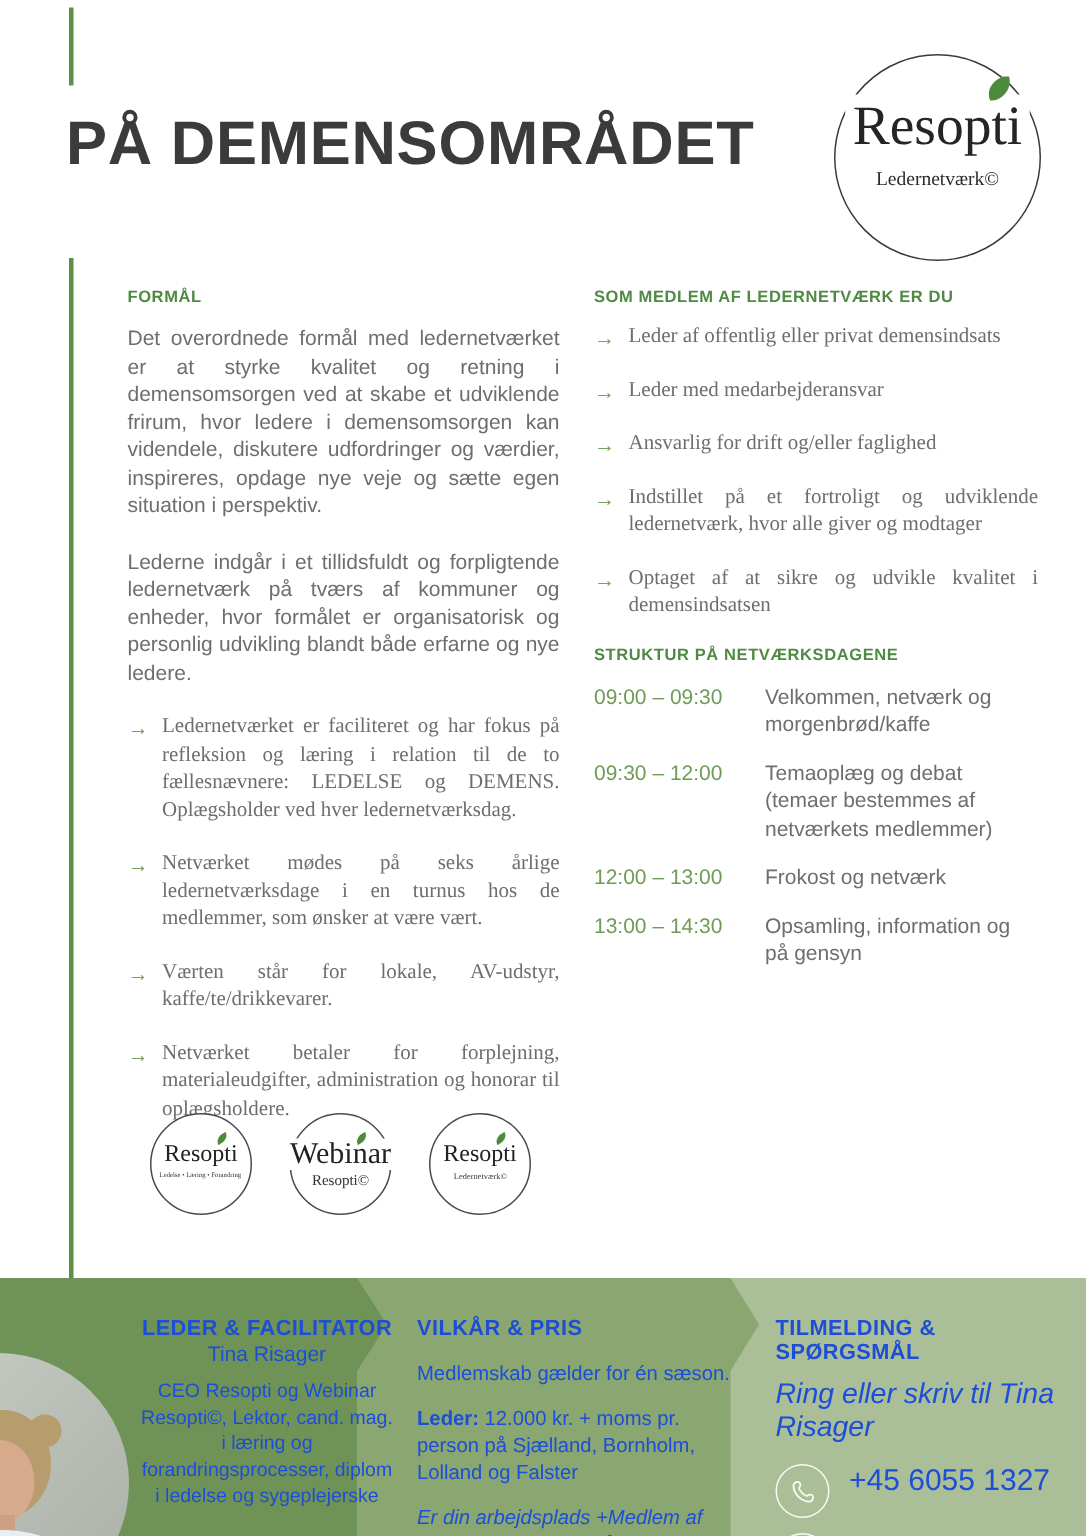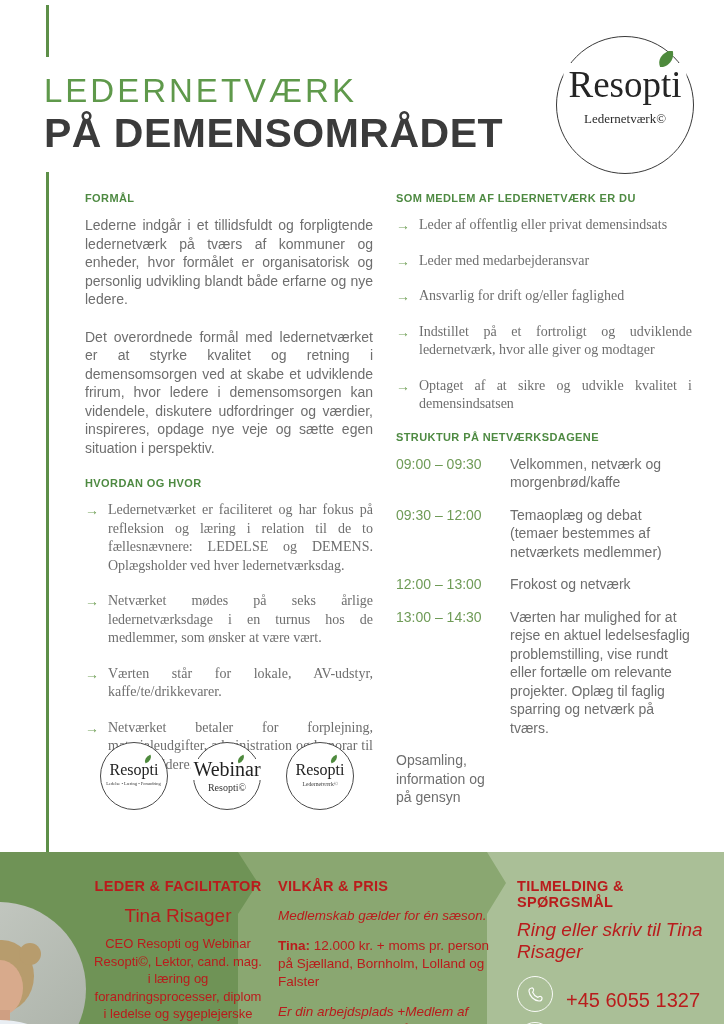--- a/index.html
+++ b/index.html
@@ -53,73 +53,71 @@
         white-space:nowrap;line-height:1.05;font-size:16px;}
   .badge .b2{font-family:"Liberation Serif",serif;color:#333;white-space:nowrap;margin-top:2px;}
   .badge:nth-child(1) .b2{font-size:8px;transform:scale(.56);transform-origin:center top;}
   .badge:nth-child(2) .b1{font-size:20px;}
   .badge:nth-child(2) .b2{font-size:10px;}
   .badge:nth-child(3) .b2{font-size:8px;transform:scale(.7);transform-origin:center top;}
   .leafdot{position:absolute;top:13px;right:15px;width:8px;height:6px;background:#4e8a3d;
         border-radius:90% 5% 90% 5%;transform:rotate(-24deg);}
 
   
-  .footer{position:absolute;left:0;top:852px;width:724px;height:168px;color:#b91c1c;}
+  .footer{position:absolute;left:0;top:852px;width:724px;height:168px;color:#1d4ed8;}
   .band{position:absolute;left:0;top:0;width:724px;height:172px;}
   .band.right{background:var(--footer-right);z-index:1;}
   .band.mid{background:var(--footer-mid);z-index:2;
         clip-path:polygon(0 0,487px 0,506px 31px,487px 62px,487px 172px,0 172px);}
   .band.left{background:var(--footer-left);z-index:3;
         clip-path:polygon(0 0,238px 0,258px 31px,238px 62px,238px 172px,0 172px);}
   .f-col{position:absolute;z-index:5;}
   .f-head{font-size:14.5px;font-weight:700;letter-spacing:.3px;}
   .fac{left:92px;top:26px;width:172px;text-align:center;}
-  .fac .name{font-size:19px;margin-top:11px;}
+  .fac .name{font-size:14px;}
   .fac .bio{font-size:13px;line-height:17.5px;margin-top:8px;}
   .photo{position:absolute;left:-88px;top:50px;width:174px;height:174px;border-radius:50%;
         overflow:hidden;z-index:4;background:linear-gradient(135deg,#c9cdc7 0%,#a9b0a6 100%);}
   .pris{left:278px;top:26px;width:218px;}
   .pris p{margin:12px 0 0;font-size:13.5px;line-height:18px;}
-  .pris .it1{font-style:italic;margin-top:13px;}
+  .pris .it1{margin-top:13px;}
   .pris .it2{font-style:italic;}
   .tilm{left:517px;top:26px;width:202px;}
   .tilm .sub{font-style:italic;font-size:19px;margin-top:9px;}
-  .crow{display:flex;align-items:flex-end;gap:13px;margin-top:13px;}
+  .crow{display:flex;align-items:flex-start;gap:13px;margin-top:13px;}
   .cicon{width:34px;height:34px;border:1.4px solid rgba(255,255,255,.92);border-radius:50%;
         display:flex;align-items:center;justify-content:center;flex:0 0 auto;}
   .phone-txt{font-size:20px;}
   .email-txt{font-size:19px;}
 </style>
 </head>
 <body>
 
 <div class="page">
 
   <div class="tick"></div>
   <div class="titleblock">
-    <div class="t1">LEDERNETVÆRK</div>
     <div class="t2">PÅ DEMENSOMRÅDET</div>
   </div>
 
   <div class="logo">
     <span class="brand">Resopti</span>
     <svg class="leafmain" viewBox="0 0 20 16">
       <path d="M1 14 C0 6 7 0 18 1 C18 10 10 16 1 14 Z" fill="#4e8a3d" transform="rotate(-18 10 8)"></path>
     </svg>
     <span class="sub">Ledernetværk©</span>
   </div>
 
   <div class="sideline"></div>
 
   <div class="col-left">
     <h3 class="green-head">FORMÅL</h3>
+    <p class="para">Det overordnede formål med ledernetværket er at styrke kvalitet og retning i demensomsorgen ved at skabe et udviklende frirum, hvor ledere i demensomsorgen kan videndele, diskutere udfordringer og værdier, inspireres, opdage nye veje og sætte egen situation i perspektiv.</p>
     <p class="para">Lederne indgår i et tillidsfuldt og forpligtende ledernetværk på tværs af kommuner og enheder, hvor formålet er organisatorisk og personlig udvikling blandt både erfarne og nye ledere.</p>
-    <p class="para">Det overordnede formål med ledernetværket er at styrke kvalitet og retning i demensomsorgen ved at skabe et udviklende frirum, hvor ledere i demensomsorgen kan videndele, diskutere udfordringer og værdier, inspireres, opdage nye veje og sætte egen situation i perspektiv.</p>
-
-    <h3 class="green-head mt">HVORDAN OG HVOR</h3>
+
     <div class="arrow-item">
       <span class="arrow">→</span>
       <span class="it">Ledernetværket er faciliteret og har fokus på refleksion og læring i relation til de to fællesnævnere: LEDELSE og DEMENS. Oplægsholder ved hver ledernetværksdag.</span>
       </div>
     <div class="arrow-item">
       <span class="arrow">→</span>
       <span class="it">Netværket mødes på seks årlige ledernetværksdage i en turnus hos de medlemmer, som ønsker at være vært.</span>
       </div>
     <div class="arrow-item">
       <span class="arrow">→</span>
@@ -156,21 +154,20 @@
 
     <h3 class="green-head" style="margin-top:14px;">STRUKTUR PÅ NETVÆRKSDAGENE</h3>
     <div class="sched">
       <span class="time">09:00 – 09:30</span>
       <span class="desc">Velkommen, netværk og morgenbrød/kaffe</span>
       <span class="time">09:30 – 12:00</span>
       <span class="desc">Temaoplæg og debat (temaer bestemmes af netværkets medlemmer)</span>
       <span class="time">12:00 – 13:00</span>
       <span class="desc">Frokost og netværk</span>
       <span class="time">13:00 – 14:30</span>
-      <span class="desc">Værten har mulighed for at rejse en aktuel ledelsesfaglig problemstilling, vise rundt eller fortælle om relevante projekter. Oplæg til faglig sparring og netværk på tværs.</span>
       <span class="desc">Opsamling, information og på gensyn</span>
     </div>
   </div>
 
   <div class="badges">
     <div class="badge">
       <span class="leafdot"></span>
       <span class="b1">Resopti</span>
       <span class="b2">Ledelse • Læring • Forandring</span>
     </div>
@@ -203,21 +200,21 @@
 
     <div class="f-col fac">
       <div class="f-head">LEDER &amp; FACILITATOR</div>
       <div class="name">Tina Risager</div>
       <div class="bio">CEO Resopti og Webinar Resopti©, Lektor, cand. mag. i læring og forandringsprocesser, diplom i ledelse og sygeplejerske</div>
     </div>
 
     <div class="f-col pris">
       <div class="f-head">VILKÅR &amp; PRIS</div>
       <p class="it1">Medlemskab gælder for én sæson.</p>
-      <p><b>Tina:</b><span> 12.000 kr. + moms pr. person på Sjælland, Bornholm, Lolland og Falster</span></p>
+      <p><b>Leder:</b><span> 12.000 kr. + moms pr. person på Sjælland, Bornholm, Lolland og Falster</span></p>
       <p class="it2"><span>Er din arbejdsplads +Medlem af </span><b style="font-style:normal;">Webinar Resopti©</b><span> får du 20% rabat.</span></p>
     </div>
 
     <div class="f-col tilm">
       <div class="f-head">TILMELDING &amp; SPØRGSMÅL</div>
       <div class="sub">Ring eller skriv til Tina Risager</div>
       <div class="crow">
         <span class="cicon">
           <svg width="17" height="17" viewBox="0 0 19 19">
               <path d="M5.2 2.2 C6.8 2 7.8 3.8 7.2 5.2 L6.3 6.9 C7.3 9.4 9.6 11.7 12.1 12.7 L13.8 11.8 C15.2 11.2 17 12.2 16.8 13.8 C16.6 15.6 15.2 16.9 13.3 16.8 C7.6 16.2 2.8 11.4 2.2 5.7 C2.1 3.8 3.4 2.4 5.2 2.2 Z" fill="none" stroke="rgba(255,255,255,.95)" stroke-width="1.3"></path>

